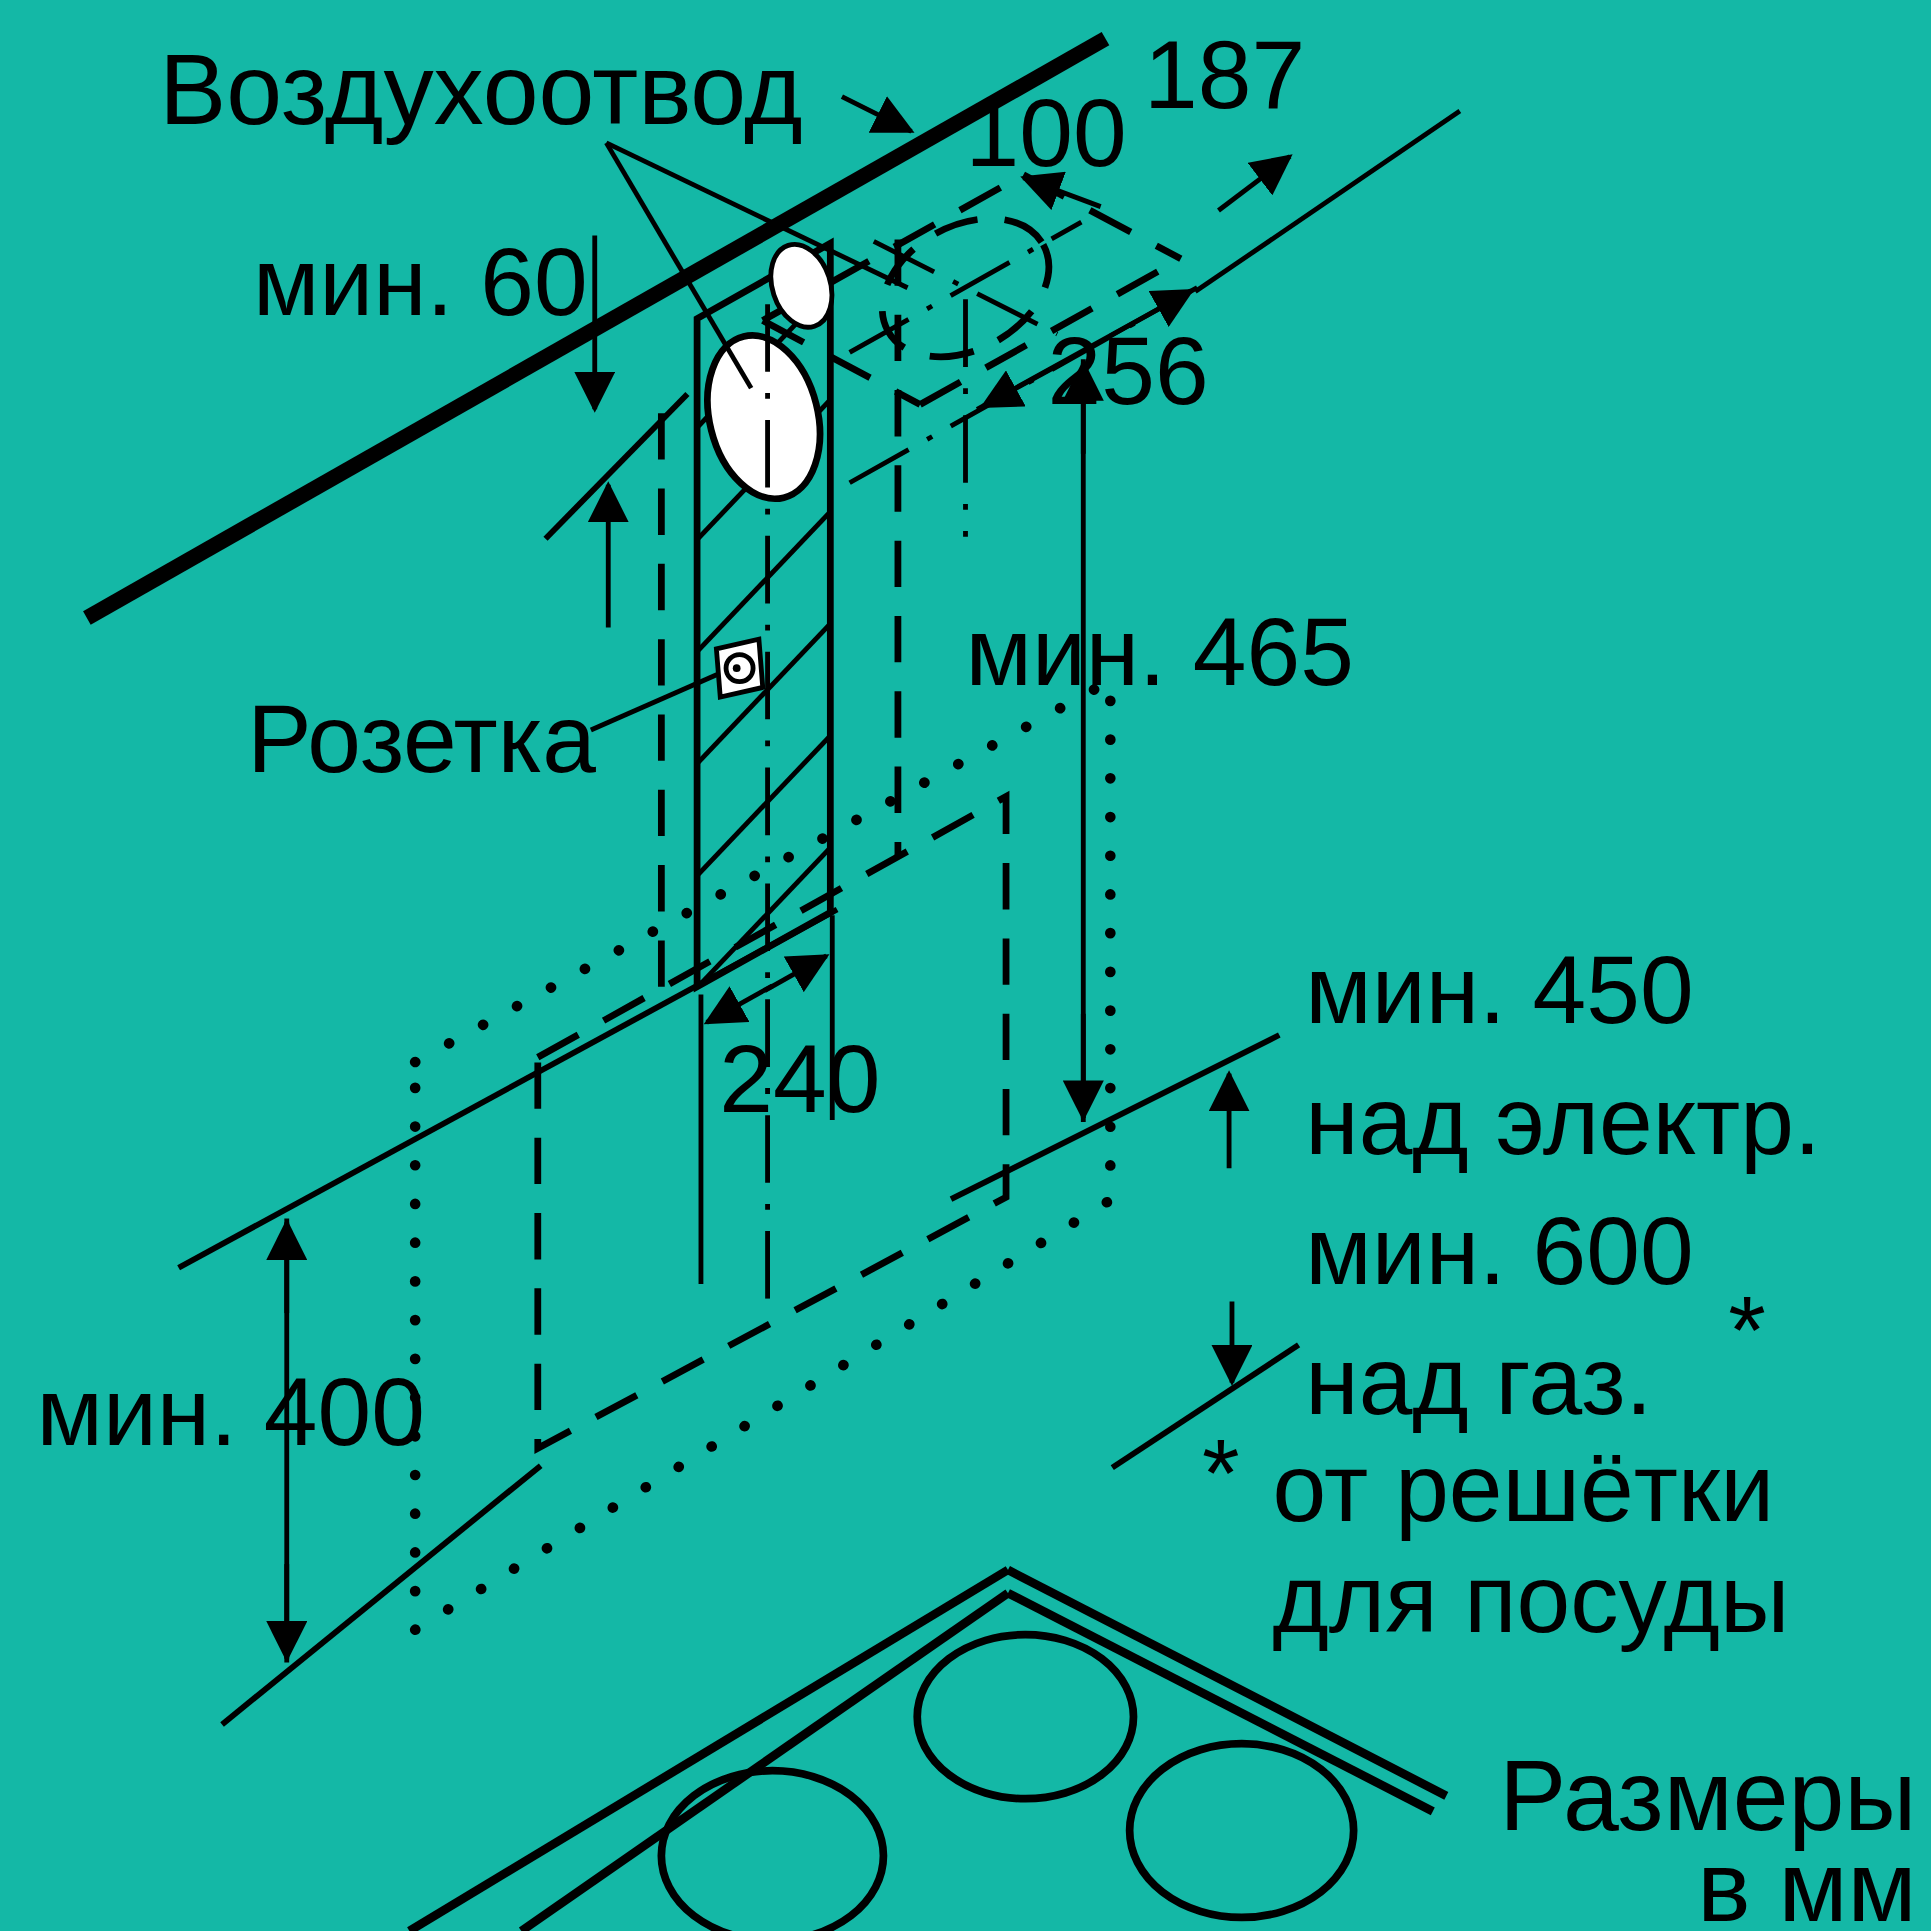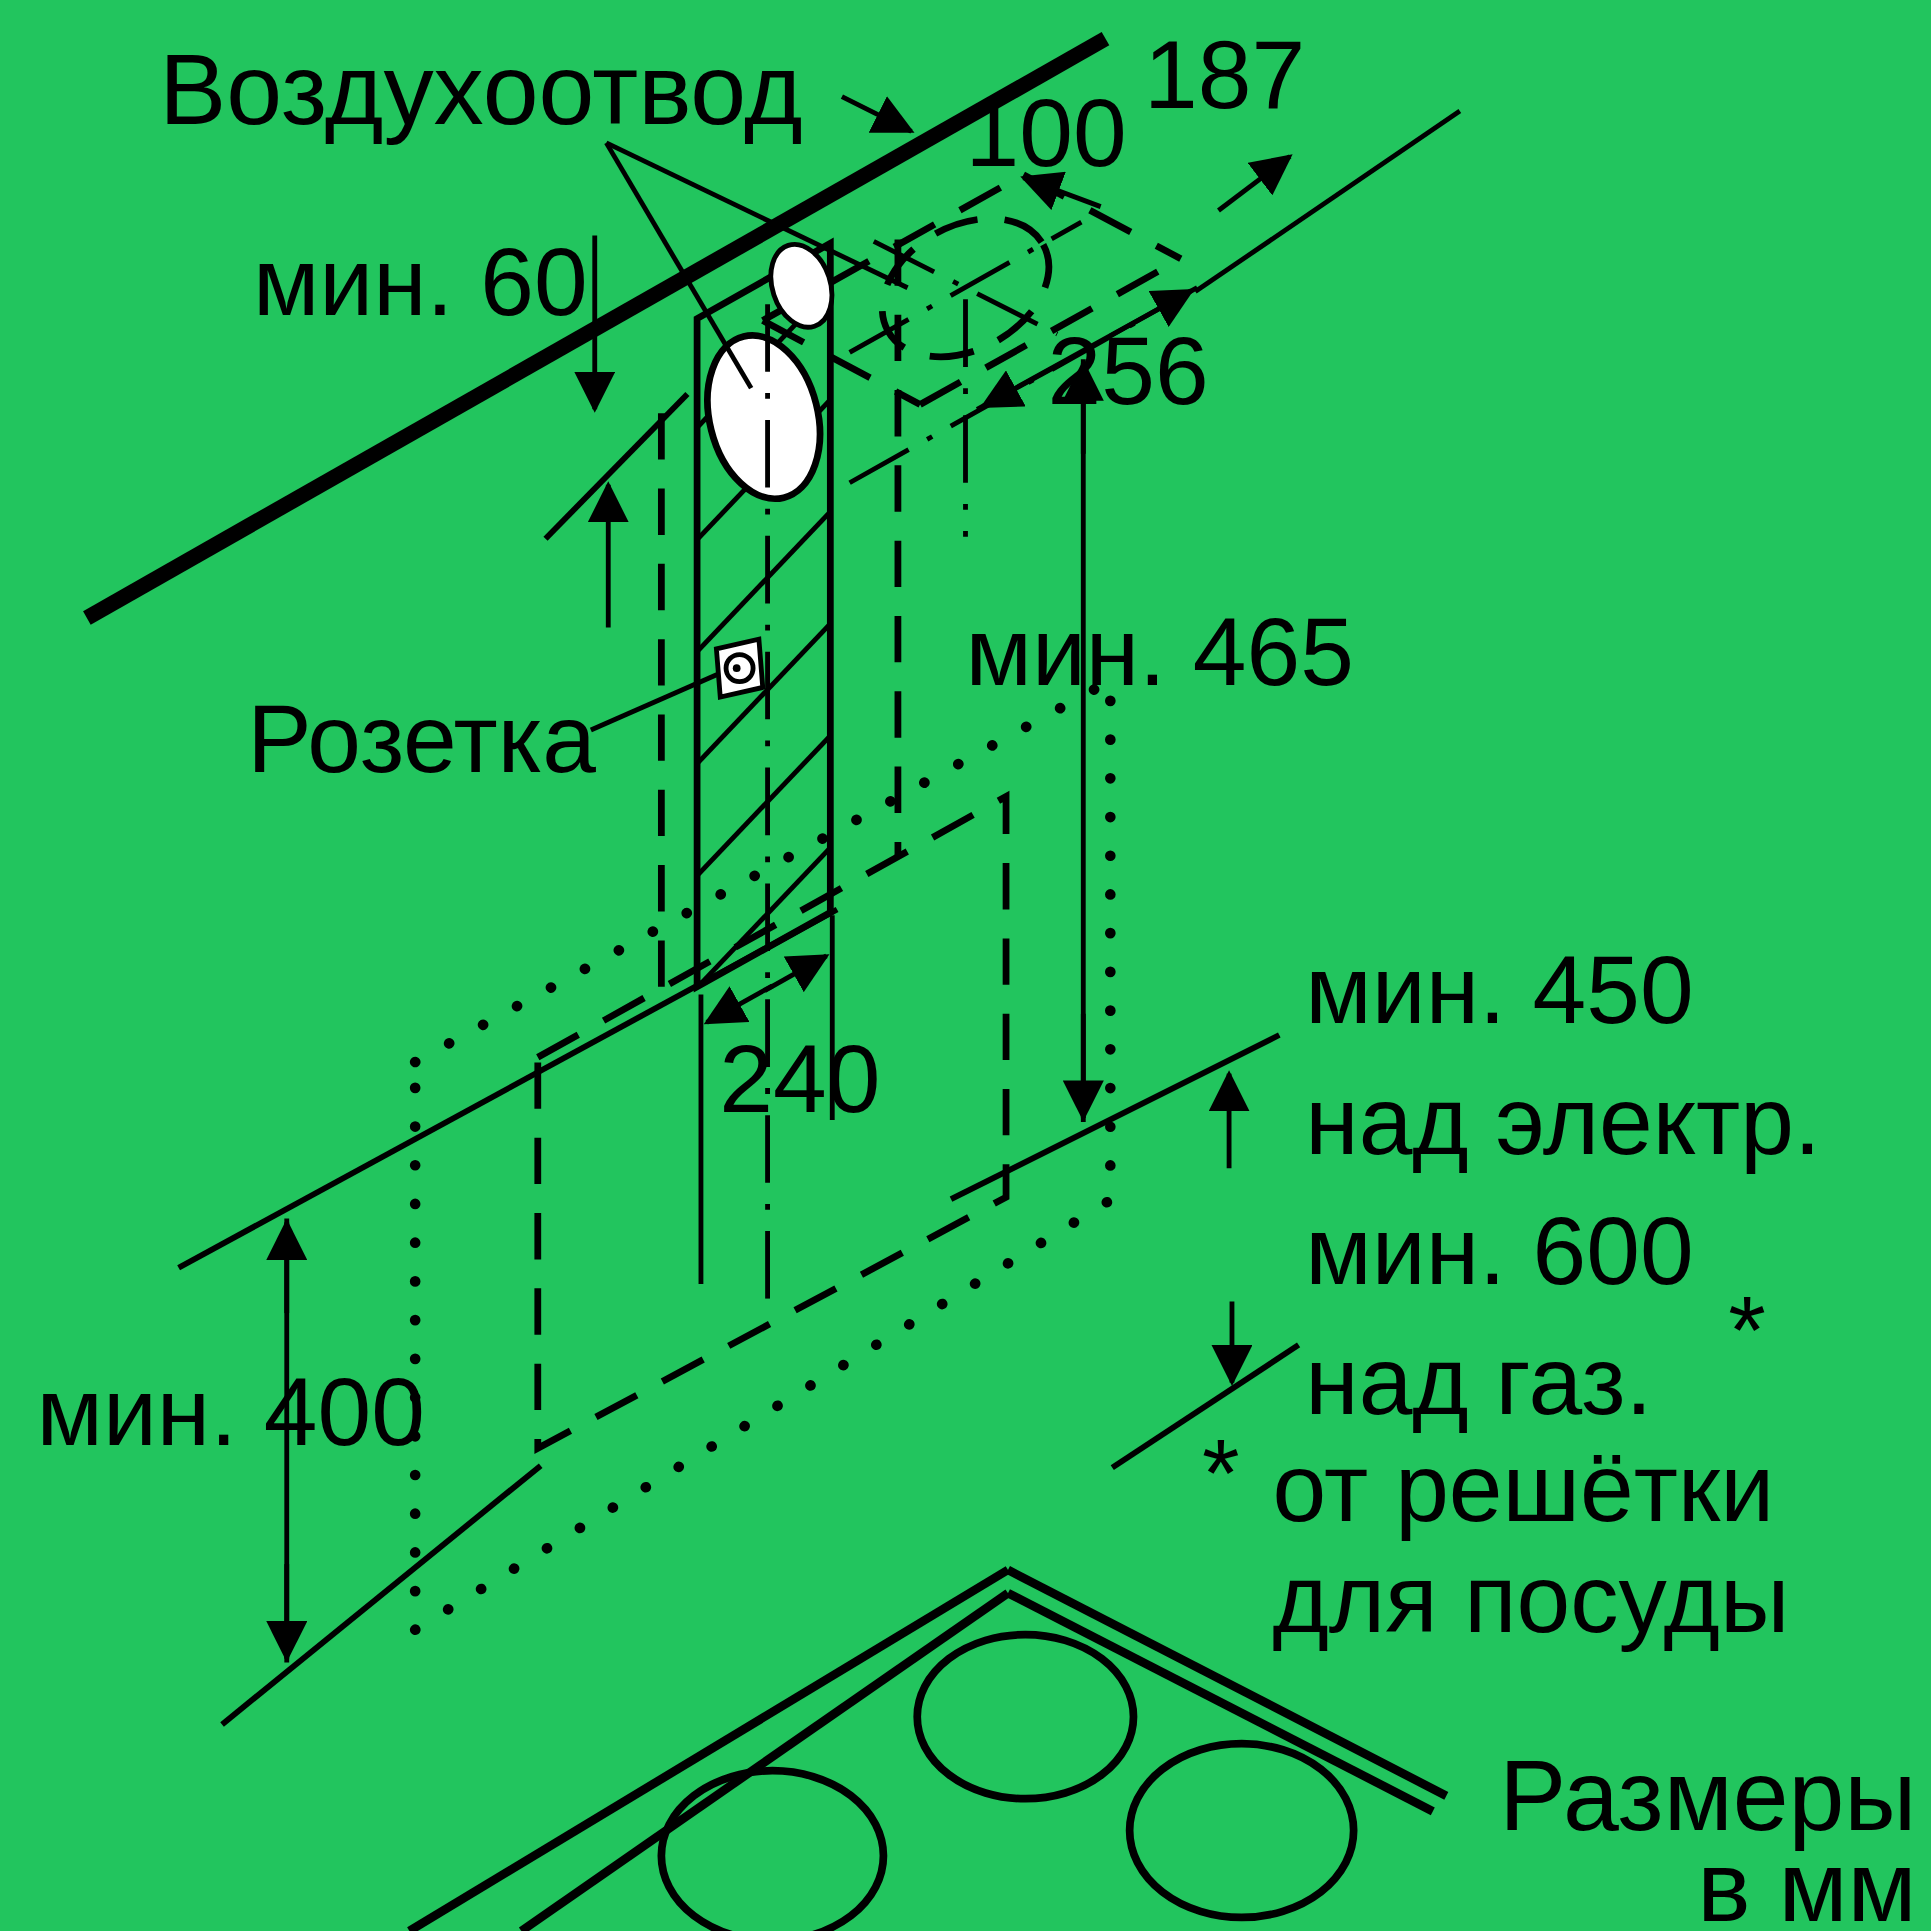--- a/index.html
+++ b/index.html
@@ -1,19 +1,19 @@
 <!DOCTYPE html>
 <html><head>
 <meta charset="utf-8">
 <style>
   html,body{margin:0;padding:0;background:#fff;}
   .stage{
     position:relative;
     width:1931px;height:1931px;
-    background:#22c55e;
+    background:#14b8a6;
     font-family:"Liberation Sans", sans-serif;
     overflow:hidden;
   }
   svg{position:absolute;left:0;top:0;}
   svg text{
     fill:#000;
     font-family:"Liberation Sans", sans-serif;
     font-weight:400;
   }
   .t100{font-size:100px;}

